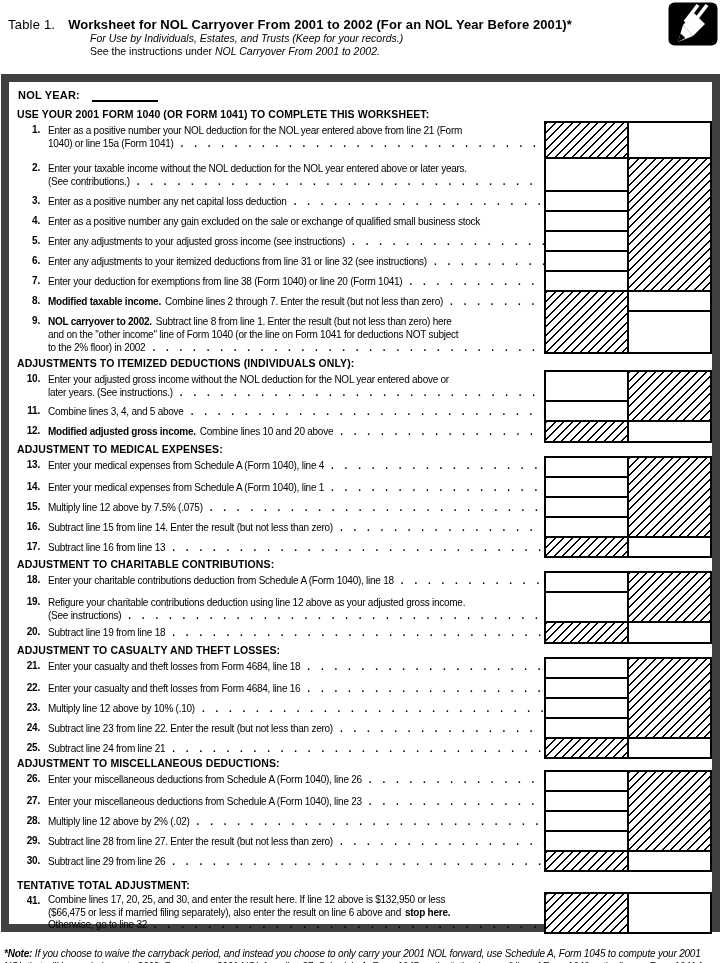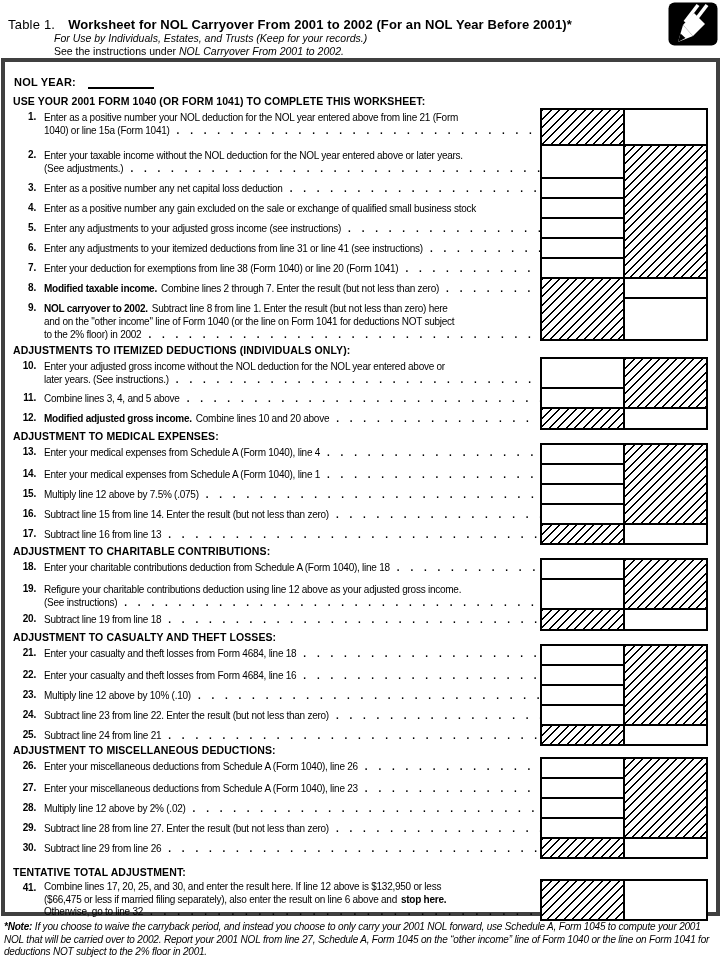--- a/index.html
+++ b/index.html
@@ -4,27 +4,27 @@
 <style>
   html,body{margin:0;padding:0;background:#fff;}
   .page{position:relative;width:721px;height:963px;background:#fff;color:#000;
         font-family:"Liberation Sans",sans-serif;overflow:hidden;}
 
   
   .hdr{position:relative;height:58px;padding-left:8px;box-sizing:border-box;}
   .hdr-row{display:flex;align-items:baseline;padding-top:17px;}
   .tbl-label{font-size:13px;letter-spacing:.2px;}
   .title{font-size:13px;font-weight:bold;margin-left:13px;letter-spacing:.1px;}
-  .sub{margin-left:46px;font-size:10.5px;line-height:13px;}
+  .sub{margin-left:82px;font-size:10.5px;line-height:13px;}
   .it{font-style:italic;}
   .pencil{position:absolute;top:2px;right:3px;width:50px;height:44px;}
 
   
-  .mainbox{margin:0 1px;border:4px solid #404040;height:858px;box-sizing:border-box;
-           padding-top:14px;}
+  .mainbox{margin:16px 1px;border:8px solid #404040;height:858px;box-sizing:border-box;
+           padding-top:7px;}
   .nolrow{height:17px;padding-left:9px;display:flex;align-items:flex-start;}
   .nolrow .lbl{font-size:11px;font-weight:bold;letter-spacing:.2px;}
   .nolblank{width:66px;border-bottom:2px solid #000;height:11px;margin-left:12px;}
   .shead{padding-left:8px;font-size:10.5px;font-weight:bold;letter-spacing:.1px;
          display:flex;align-items:flex-end;padding-bottom:1px;box-sizing:border-box;}
 
   
   .sec{display:flex;align-items:flex-start;}
   .lines{width:535px;flex:none;}
   .item{display:flex;box-sizing:border-box;padding-left:9px;}
@@ -94,21 +94,21 @@
                 <span>1040) or line 15a (Form 1041)</span>
                 <span class="dots"></span>
               </div>
             </div>
         </div>
         <div class="item" style="height:33px">
           <div class="num">2.</div>
           <div class="ibody">
               <div class="ln">Enter your taxable income without the NOL deduction for the NOL year entered above or later years.</div>
             <div class="lnlast">
-                <span>(See adjustments.)</span>
+                <span>(See contributions.)</span>
                 <span class="dots"></span>
               </div>
             </div>
         </div>
         <div class="item" style="height:20px">
           <div class="num">3.</div>
           <div class="ibody">
               <div class="lnlast">
                 <span>Enter as a positive number any net capital loss deduction</span>
                 <span class="dots"></span>
@@ -127,21 +127,21 @@
               <div class="lnlast">
                 <span>Enter any adjustments to your adjusted gross income (see instructions)</span>
                 <span class="dots"></span>
               </div>
             </div>
         </div>
         <div class="item" style="height:20px">
           <div class="num">6.</div>
           <div class="ibody">
               <div class="lnlast">
-                <span>Enter any adjustments to your itemized deductions from line 31 or line 41 (see instructions)</span>
+                <span>Enter any adjustments to your itemized deductions from line 31 or line 32 (see instructions)</span>
                 <span class="dots"></span>
               </div>
             </div>
         </div>
         <div class="item" style="height:20px">
           <div class="num">7.</div>
           <div class="ibody">
               <div class="lnlast">
                 <span>Enter your deduction for exemptions from line 38 (Form 1040) or line 20 (Form 1041)</span>
                 <span class="dots"></span>

